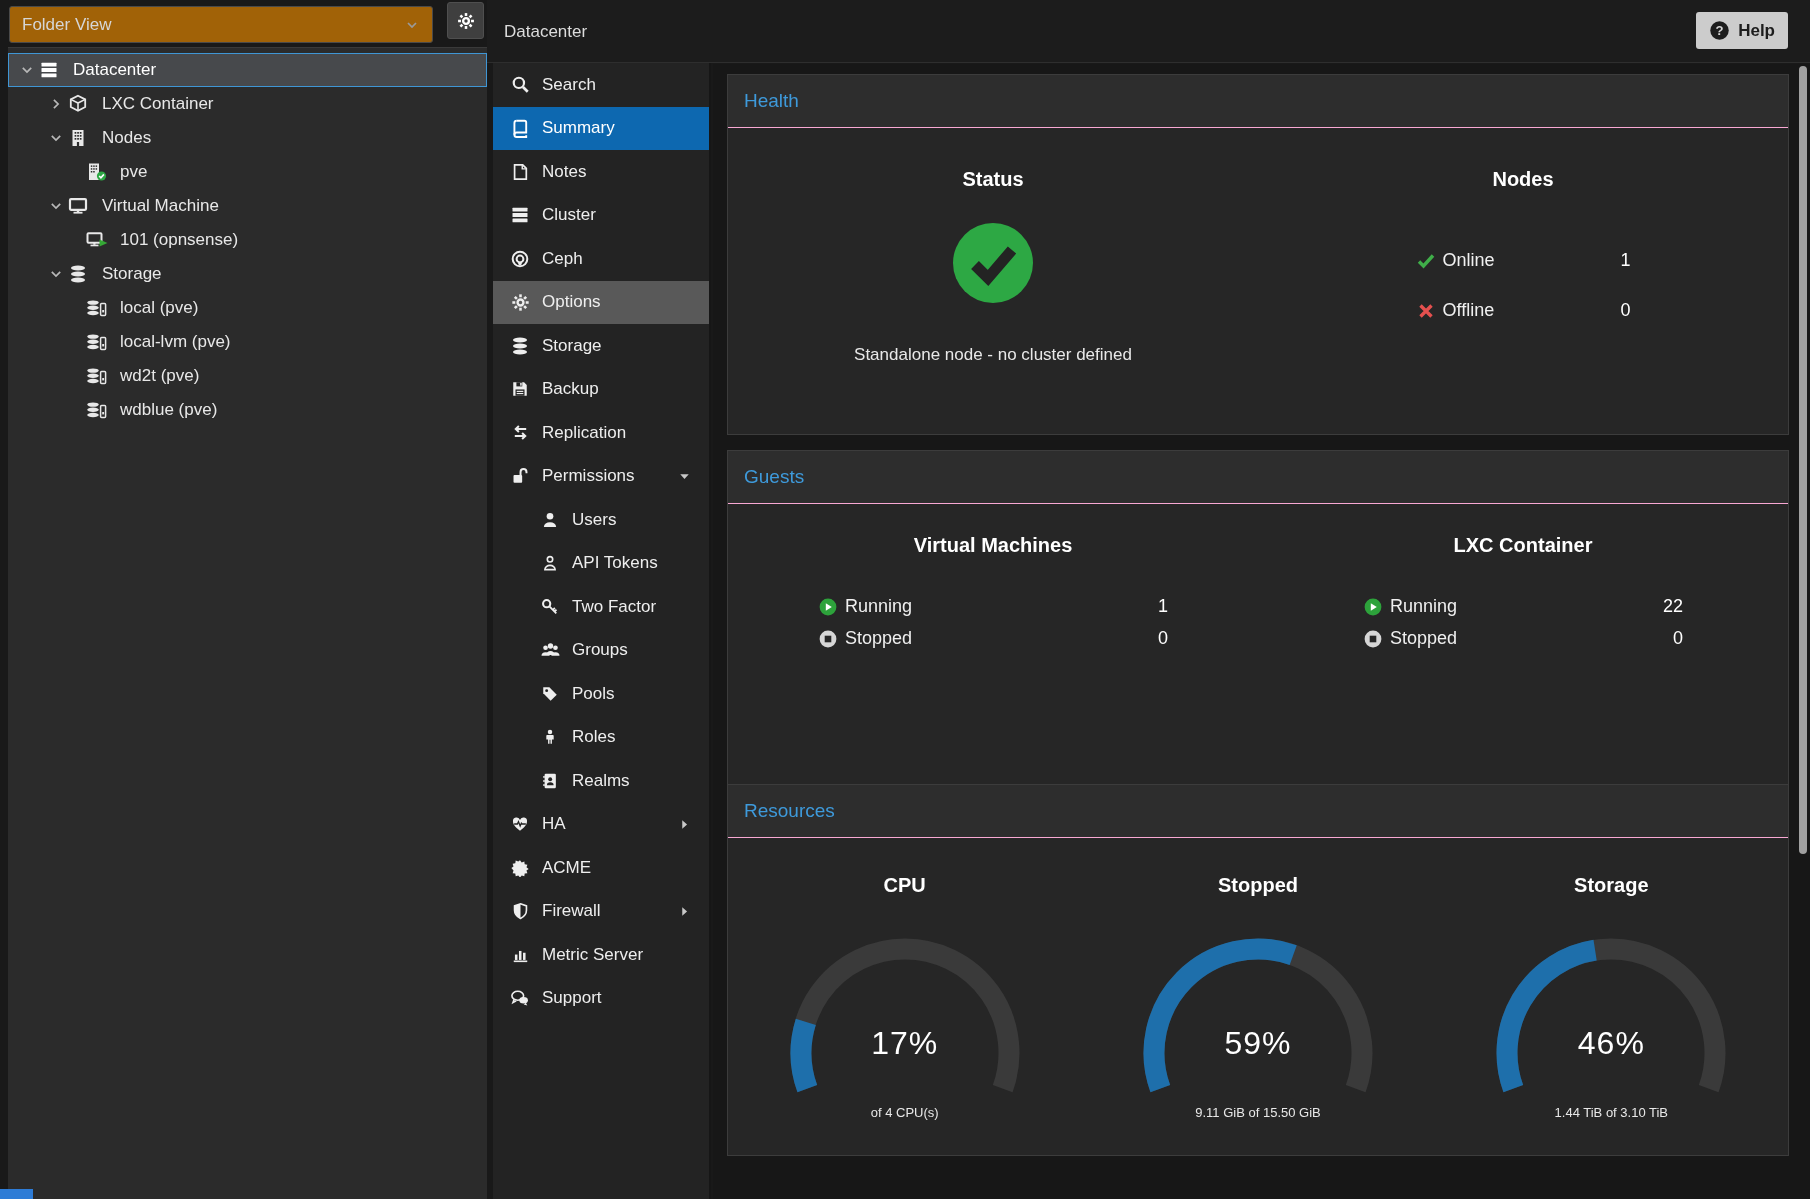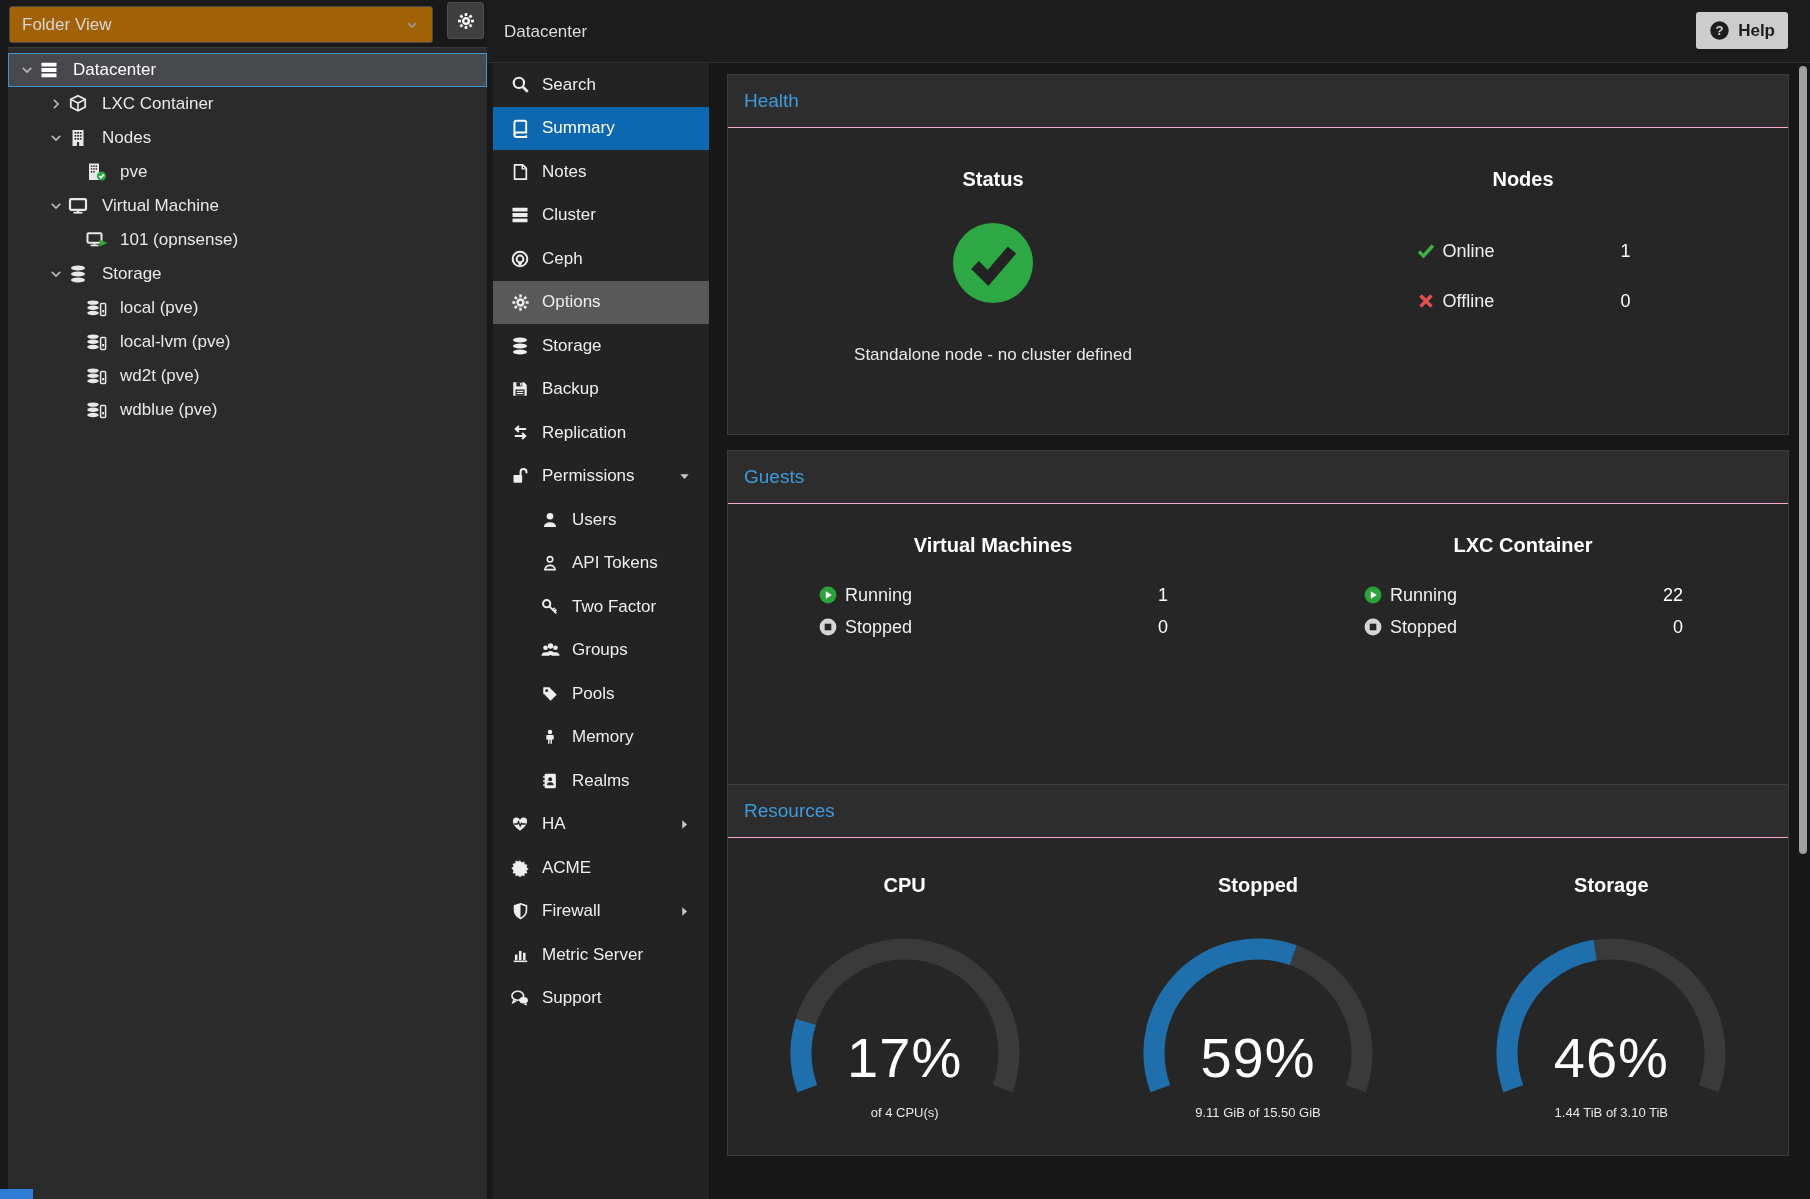--- a/index.html
+++ b/index.html
@@ -58,31 +58,31 @@
   #health-panel{top:10px;height:361px;}
   #guests-panel{top:386px;height:358px;}
   #resources-panel{top:720px;height:372px;}
   .cols{display:flex;}
   .col{flex:1;text-align:center;}
   .col-hd{font-size:20px;font-weight:bold;color:#fff;}
   #health-panel .col-hd{margin-top:40px;}
   .big-check{margin:30px auto 0;width:84px;height:84px;}
   .status-msg{margin-top:36px;font-size:17px;color:#e8e8e8;}
   .node-rows{display:inline-block;margin-top:50px;width:215px;text-align:left;}
-  .stat-row{display:flex;align-items:flex-start;height:30px;margin-bottom:20px;}
+  .stat-row{display:flex;align-items:flex-end;height:30px;margin-bottom:20px;}
   .stat-row .s-label{margin-left:7px;font-size:18px;color:#f0f0f0;}
   .stat-row .s-value{margin-left:auto;font-size:18px;color:#fff;}
   #guests-panel .col-hd{margin-top:30px;}
   .guest-rows{display:inline-block;margin-top:28px;text-align:left;}
   .guest-rows.vm{width:350px;}
   .guest-rows.ct{width:320px;}
   .guest-rows .stat-row{height:32px;margin-bottom:0;}
   #resources-panel .col-hd{margin-top:36px;}
   .gauge{position:relative;width:240px;height:158px;margin:38px auto 0;}
-  .gauge-pct{position:absolute;left:0;right:0;top:90px;text-align:center;font-size:56px;
+  .gauge-pct{position:absolute;left:0;right:0;top:90px;text-align:center;font-size:32px;
              color:#fff;letter-spacing:1px;}
   .gauge-detail{margin-top:12px;font-size:13px;color:#e8e8e8;}
 
   .scroll-thumb{position:absolute;right:3px;top:66px;width:8px;height:788px;background:#a0a0a0;
                 border-radius:4px;cursor:pointer;}
   .corner-blue{position:absolute;left:0;bottom:0;width:33px;height:10px;background:#2e7cd6;}
 </style>
 </head>
 <body>
 
@@ -465,21 +465,21 @@
         </span>
         <span>Pools</span>
       </div>
       <div class="nav-row sub">
         <span class="icon n-icon">
           <svg width="16" height="18" viewBox="0 0 20 20" fill="currentColor">
             <circle cx="10" cy="3.8" r="2.8"></circle>
             <path d="M6.4 7.4 h7.2 a1 1 0 0 1 1 1 V13 h-2.2 v5.5 h-1.8 v-5 h-1.2 v5 H7.6 V13 H5.4 V8.4 a1 1 0 0 1 1-1 z"></path>
           </svg>
         </span>
-        <span>Memory</span>
+        <span>Roles</span>
       </div>
       <div class="nav-row sub">
         <span class="icon n-icon">
           <svg width="18" height="18" viewBox="0 0 20 20">
             <rect x="4" y="2" width="12.5" height="16" rx="1.4" fill="currentColor"></rect>
             <g stroke="currentColor" stroke-width="1.5">
               <line x1="2.2" y1="5.5" x2="4.5" y2="5.5"></line>
               <line x1="2.2" y1="10" x2="4.5" y2="10"></line>
               <line x1="2.2" y1="14.5" x2="4.5" y2="14.5"></line>
             </g>

